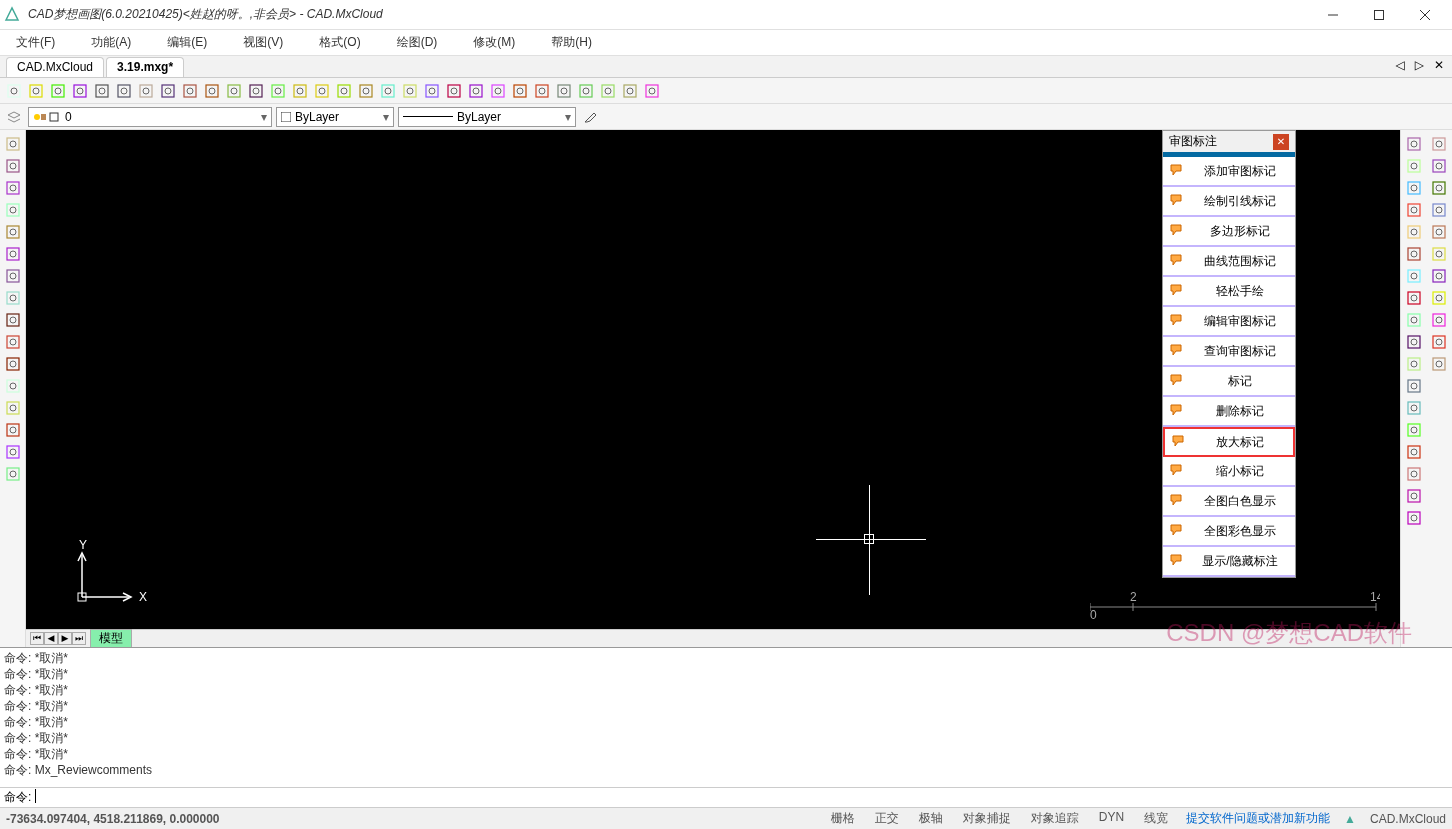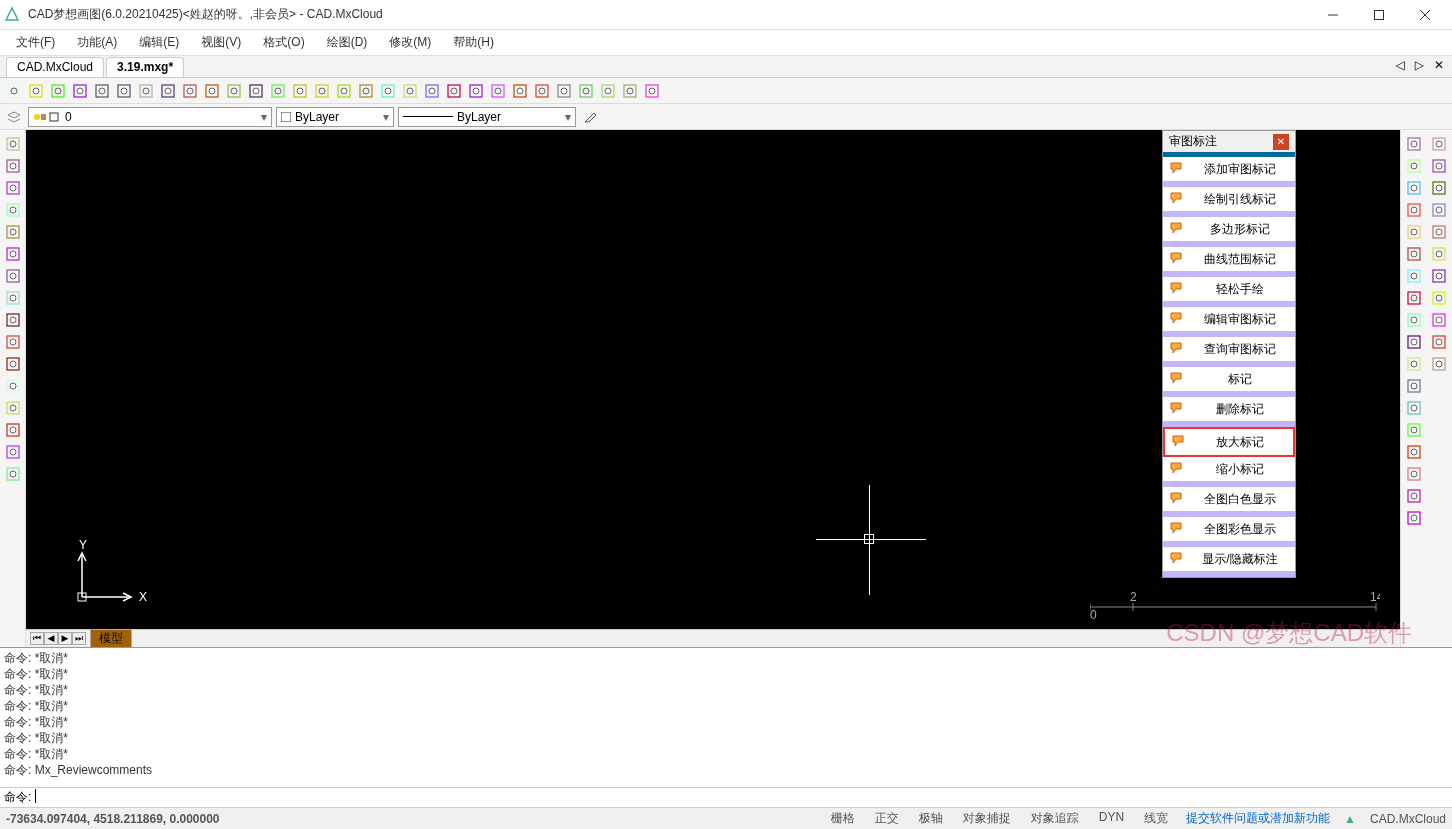--- a/index.html
+++ b/index.html
@@ -1,22 +1,22 @@
 <!DOCTYPE html>
 <html><head>
 <meta charset="utf-8">
 <style>
 * { margin: 0; padding: 0; box-sizing: border-box; font-family: "Microsoft YaHei", Arial, sans-serif; font-size: 12px; }
 body { width: 1452px; height: 829px; background: #f0f0f0; display: flex; flex-direction: column; overflow: hidden; }
-.titlebar { height: 30px; background: #fff; display: flex; align-items: center; padding: 0 4px; border-bottom: 1px solid #e0e0e0; }
+.titlebar { height: 30px; background: #fff; display: flex; align-items: center; padding: 0 4px; border-bottom: 1px solid #e0e0e0; font-style: italic; }
 .titlebar .app-icon { width: 18px; height: 18px; margin-right: 6px; color: #4a9; }
 .titlebar .title-text { flex: 1; color: #333; }
 .titlebar .win-controls { display: flex; gap: 0; }
 .titlebar .win-btn { width: 46px; height: 30px; display: flex; align-items: center; justify-content: center; cursor: pointer; }
-.menubar { height: 26px; background: #fff; display: flex; align-items: center; padding: 0 8px; gap: 6px; border-bottom: 1px solid #e0e0e0; }
+.menubar { height: 26px; background: #fff; display: flex; align-items: center; padding: 0 8px; gap: 20px; border-bottom: 1px solid #e0e0e0; }
 .menubar .menu-item { padding: 4px 8px; cursor: pointer; color: #333; }
 .tabs-row { height: 22px; background: #f2f2f2; display: flex; align-items: flex-end; padding: 0 6px; border-bottom: 1px solid #ccc; position: relative; }
 .doc-tab { height: 20px; padding: 2px 10px; background: #fff; border: 1px solid #ccc; border-bottom: none; border-radius: 4px 4px 0 0; margin-right: 2px; cursor: pointer; }
 .doc-tab.active { background: #fff; font-weight: bold; }
 .tabs-right { position: absolute; right: 4px; top: 2px; display: flex; gap: 2px; }
 .tabs-right span { cursor: pointer; padding: 0 4px; }
 .toolbar-row { height: 26px; background: #f5f5f5; display: flex; align-items: center; padding: 2px 4px; gap: 2px; border-bottom: 1px solid #ddd; }
 .tb-icon { width: 20px; height: 20px; display: flex; align-items: center; justify-content: center; cursor: pointer; border: 1px solid transparent; }
 .props-row { height: 26px; background: #f5f5f5; display: flex; align-items: center; padding: 2px 4px; gap: 4px; border-bottom: 1px solid #ddd; }
 .layer-combo { height: 20px; border: 1px solid #999; background: #fff; padding: 0 4px; display: flex; align-items: center; }
@@ -32,28 +32,28 @@
 .crosshair-v { position: absolute; width: 1px; background: #fff; left: 843px; top: 355px; height: 110px; }
 .cursor-box { position: absolute; width: 10px; height: 10px; border: 1px solid #fff; left: 838px; top: 404px; }
 .ucs { position: absolute; left: 45px; bottom: 10px; color: #fff; }
 .ucs-axis { stroke: #fff; stroke-width: 1.5; fill: none; }
 .scale-ruler { position: absolute; right: 20px; bottom: 8px; color: #aaa; font-size: 10px; }
 .right-tools { width: 52px; background: #f5f5f5; display: flex; border-left: 1px solid #ddd; }
 .rt-col { width: 26px; display: flex; flex-direction: column; align-items: center; padding: 4px 0; gap: 2px; }
 .review-panel { position: absolute; right: 104px; top: 0; width: 134px; background: #fff; border: 1px solid #999; box-shadow: 2px 2px 6px rgba(0,0,0,0.2); z-index: 10; }
 .review-head { height: 26px; background: #f0f0f0; display: flex; align-items: center; justify-content: space-between; padding: 0 6px; border-bottom: 5px solid #0369a1; }
 .review-close { width: 16px; height: 16px; background: #c42; color: #fff; display: flex; align-items: center; justify-content: center; cursor: pointer; font-size: 10px; }
-.review-item { height: 30px; display: flex; align-items: center; padding: 0 6px; gap: 6px; border-bottom: 6px solid #c4b5fd; cursor: pointer; }
+.review-item { height: 30px; display: flex; align-items: center; padding: 0 6px; gap: 6px; border-bottom: 2px solid #c4b5fd; cursor: pointer; }
 .review-item.highlight { border: 2px solid #e33; }
 .ri-icon { width: 16px; height: 16px; }
 .ri-label { flex: 1; text-align: center; }
 .model-tabs { height: 18px; background: #f0f0f0; display: flex; align-items: center; padding: 0 4px; border-top: 1px solid #ccc; }
 .mt-nav { display: flex; gap: 0; }
 .mt-nav span { width: 14px; text-align: center; cursor: pointer; border: 1px solid #aaa; background: #eee; font-size: 9px; }
-.mt-tab { padding: 0 8px; background: #a16207; border: 1px solid #aaa; margin-left: 4px; cursor: pointer; }
+.mt-tab { padding: 0 8px; background: #86efac; border: 1px solid #aaa; margin-left: 4px; cursor: pointer; }
 .cmd-area { height: 160px; background: #fff; border-top: 1px solid #999; display: flex; flex-direction: column; font-family: SimSun, monospace; }
 .cmd-history { flex: 1; padding: 2px 4px; overflow: hidden; line-height: 16px; color: #333; }
 .cmd-line { height: 20px; display: flex; align-items: center; padding: 0 4px; border-top: 1px solid #ccc; }
 .cmd-prompt { margin-right: 4px; }
 .cmd-input { flex: 1; border: none; outline: none; font-family: inherit; position: relative; }
 .cmd-cursor { display: inline-block; width: 1px; height: 14px; background: #000; }
 .statusbar { height: 22px; background: #f0f0f0; display: flex; align-items: center; padding: 0 6px; gap: 14px; border-top: 1px solid #ccc; color: #555; }
 .statusbar .coords { width: 260px; font-weight: bold; }
 .statusbar .sb-toggles { display: flex; gap: 12px; margin-left: auto; }
 .statusbar .sb-toggle { cursor: pointer; padding: 2px 4px; }

